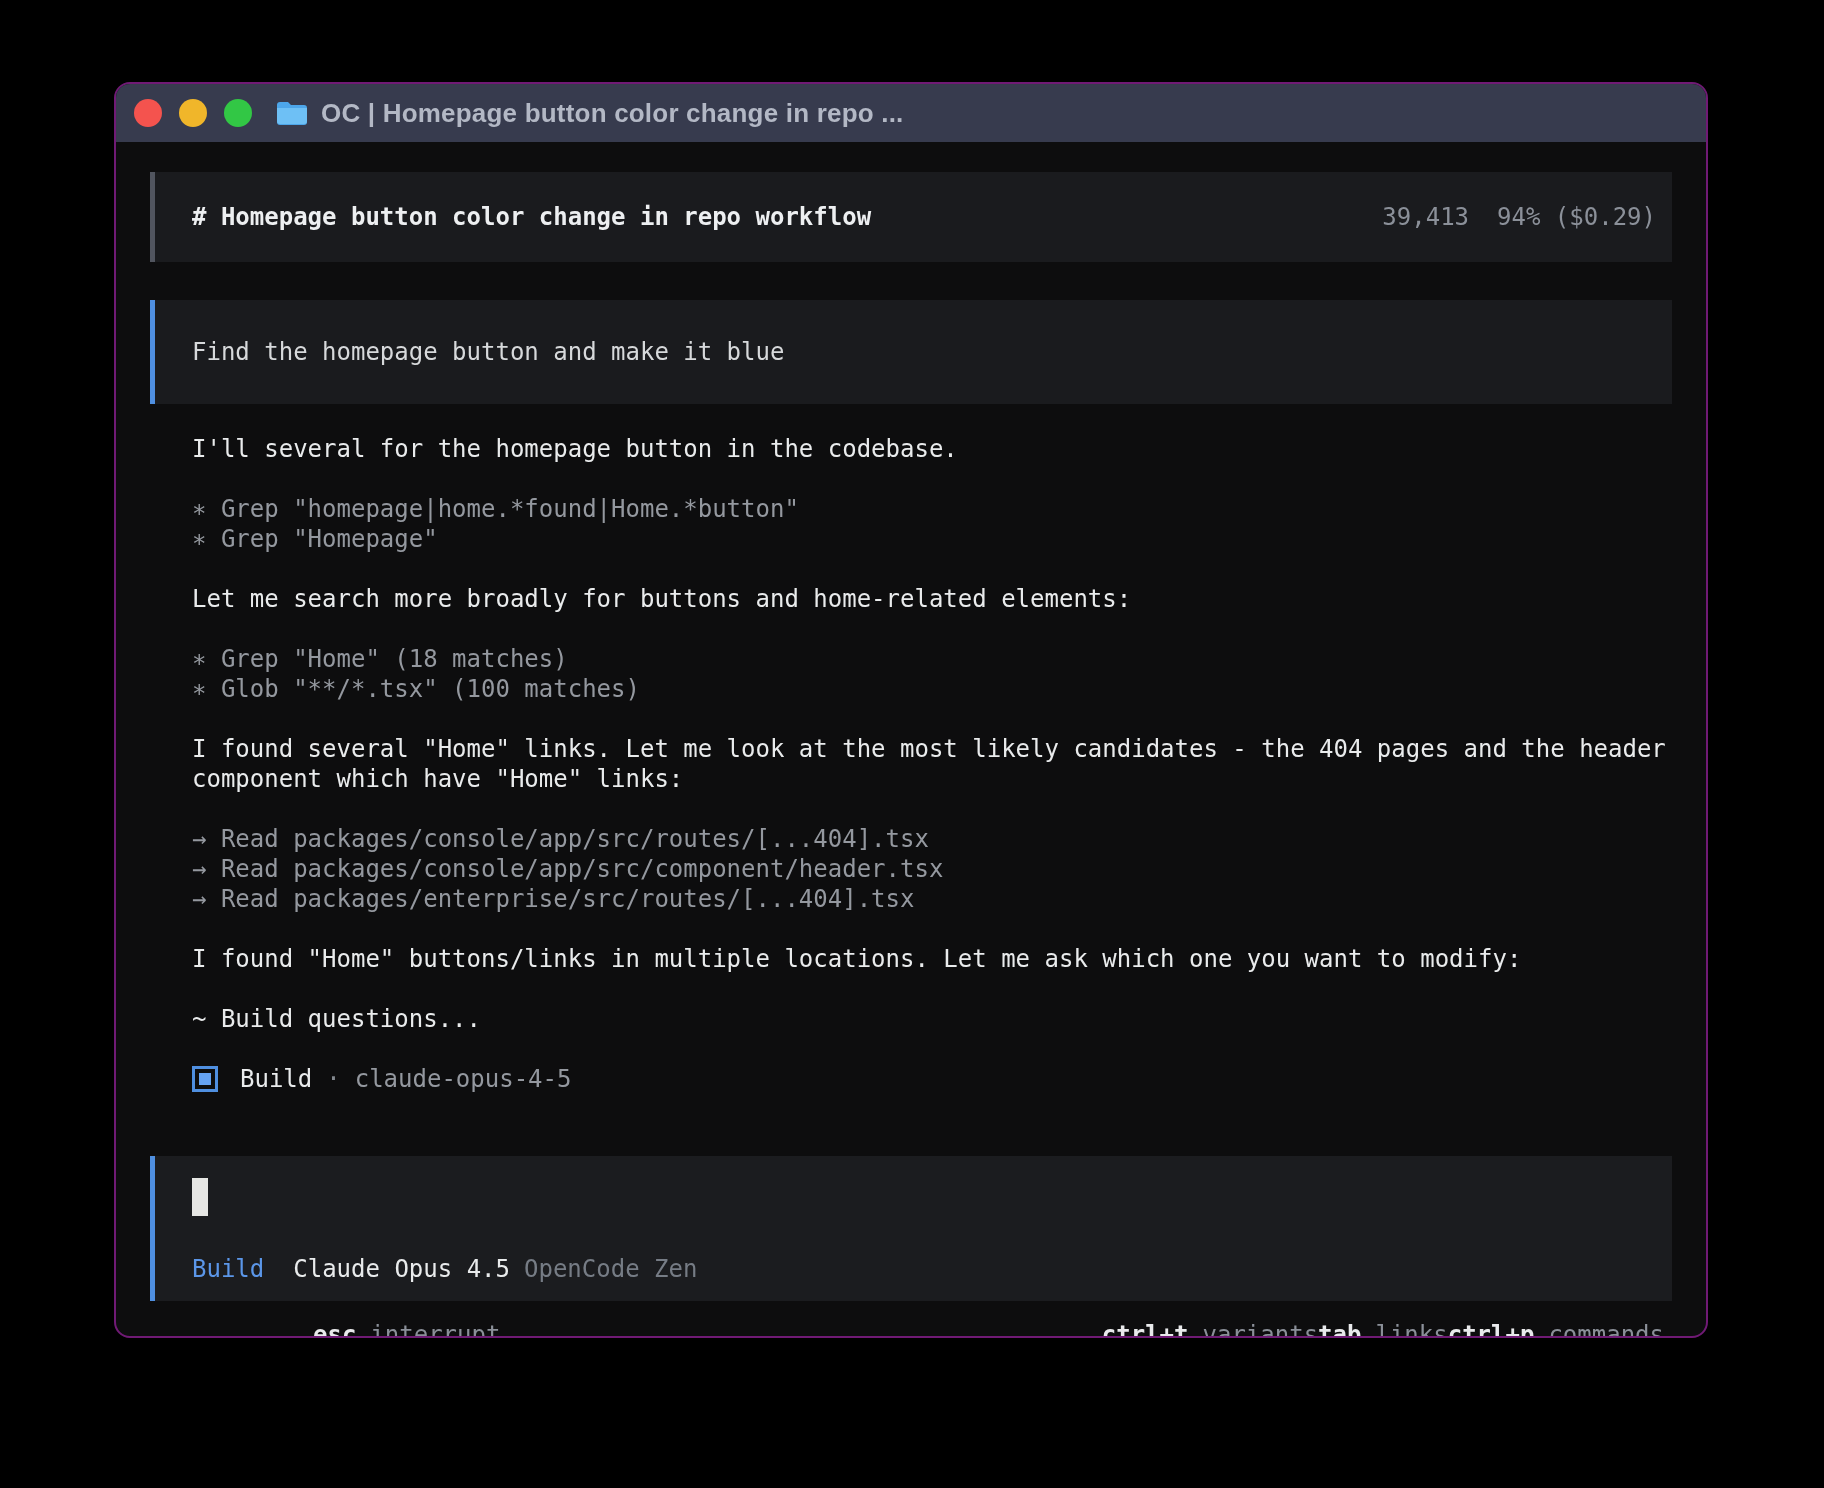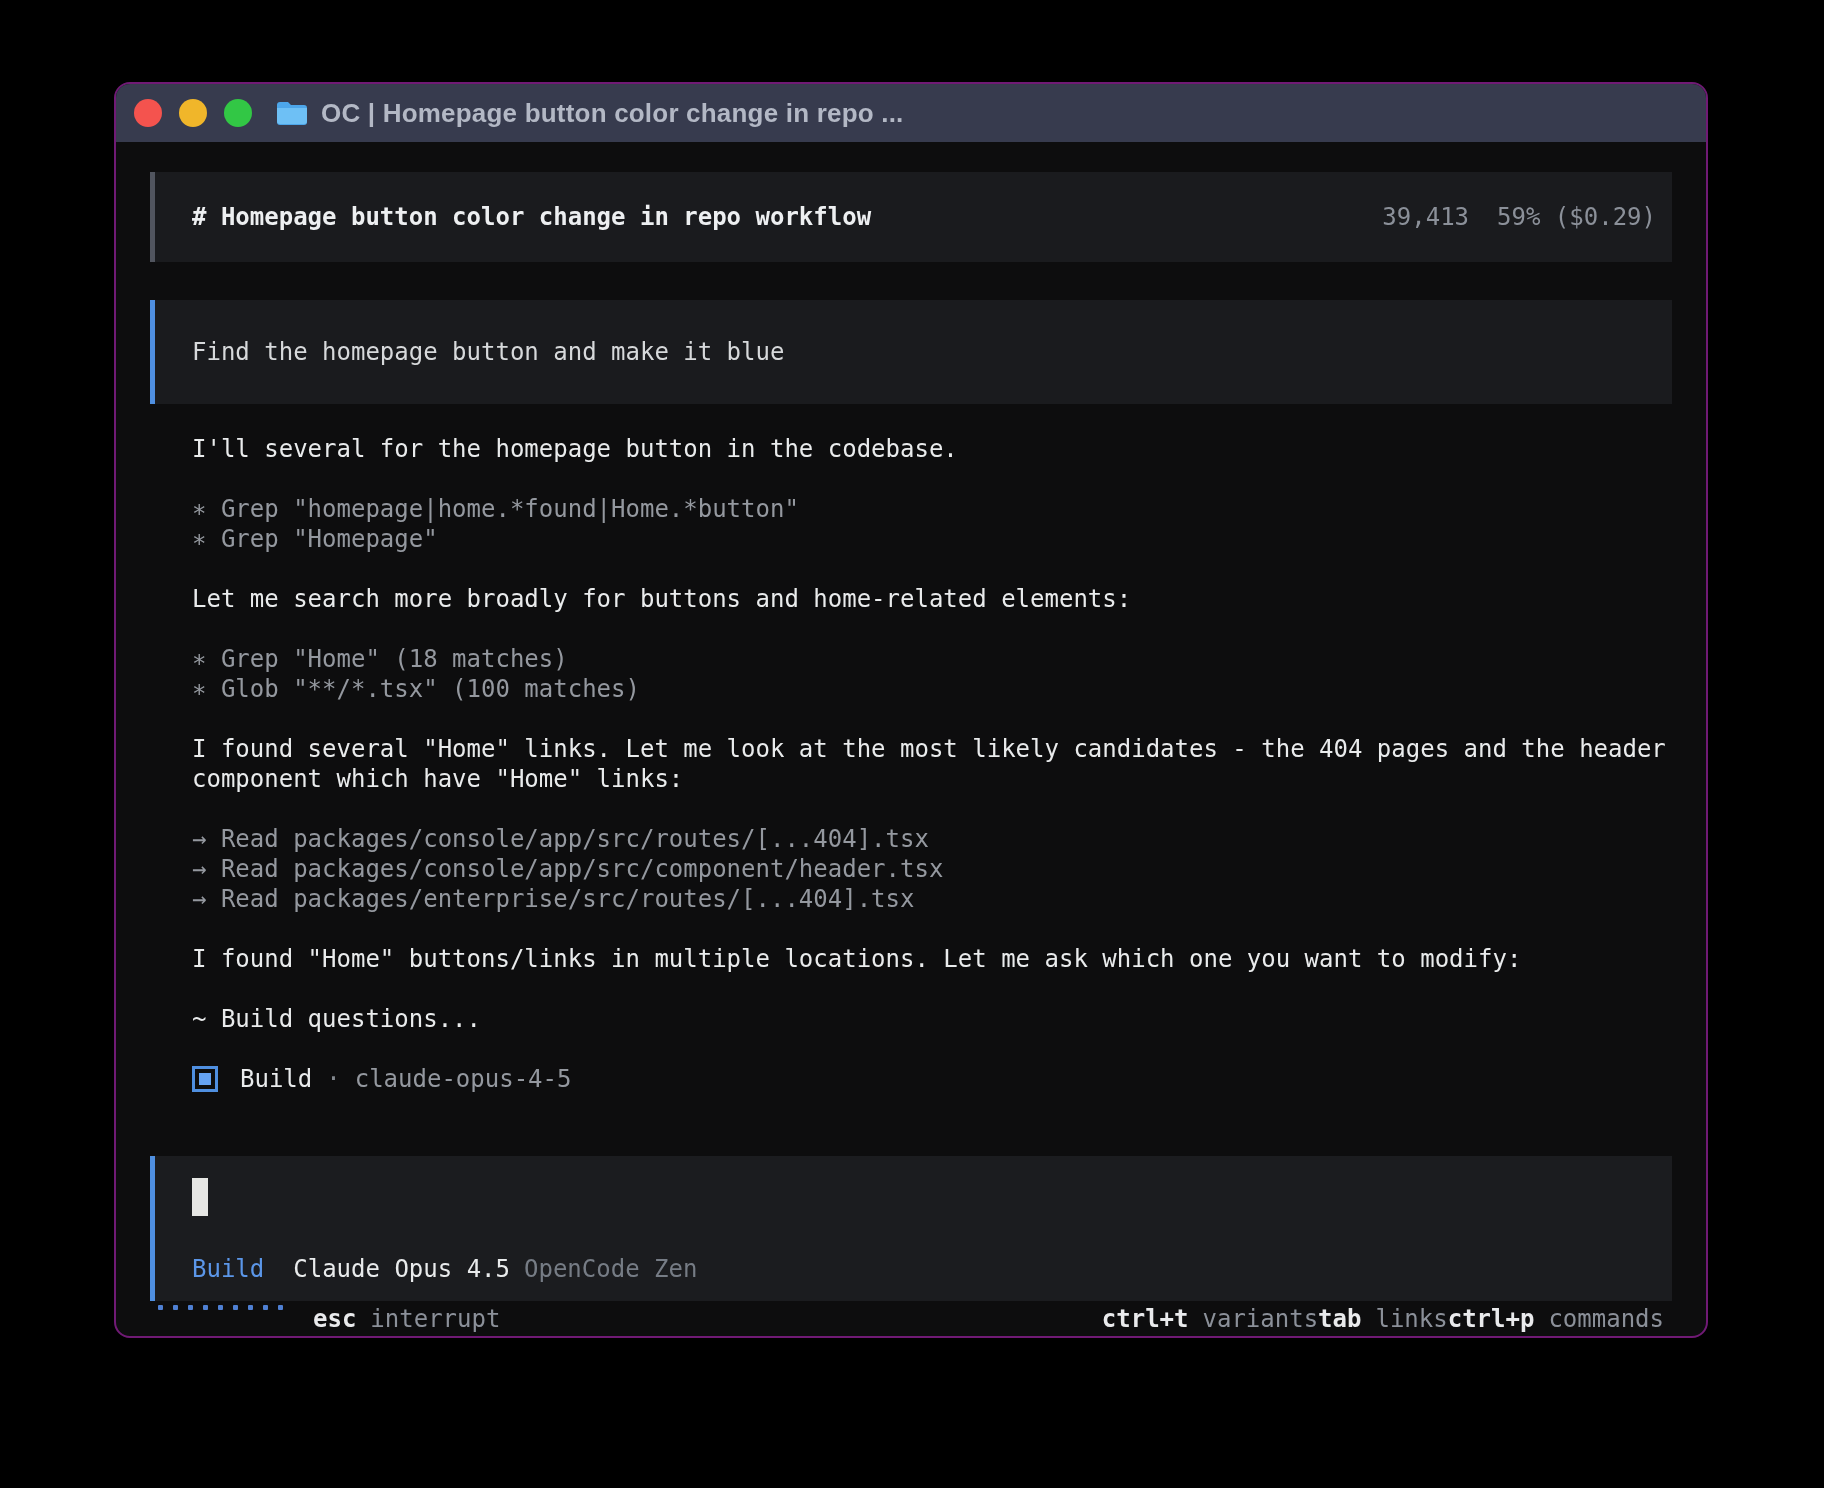--- a/index.html
+++ b/index.html
@@ -50,21 +50,21 @@
   .input-block { margin-top:32px; height:145px; border-left-color:#4f8fe0;
                  background:#1b1c1f; display:flex; flex-direction:column;
                  justify-content:space-between; padding-top:22px; padding-bottom:18px; }
   .cursor { width:16px; height:38px; background:#e6e6e4; }
   .input-meta { display:flex; align-items:baseline; font-size:24px; }
   .meta-agent { color:#5b96e8; }
   .meta-model { color:#e9ebec; margin-left:29px; }
   .meta-provider { color:#767c85; margin-left:14px; }
 
   
-  .statusbar { margin-top:4px; height:36px; display:flex; align-items:flex-start;
+  .statusbar { margin-top:12px; height:36px; display:flex; align-items:flex-end;
                font-size:24px; padding:0 8px; }
   .dots { display:flex; gap:10px; align-items:center; }
   .dot { width:5px; height:5px; background:#4e7fd2; border-radius:1px; }
   .esc-group { margin-left:30px; }
   .key { color:#e9eaec; font-weight:bold; }
   .hint { color:#8b9099; }
   .shortcuts { margin-left:auto; display:flex; }
 
   .footer { height:26px; background:#373b4e; flex:none; }
   .sp { display:inline-block; width:14px; }
@@ -88,21 +88,21 @@
       <span class="titletext">OC | Homepage button color change in repo ...</span>
     </div>
   </div>
 
   <div class="content">
 
     <div class="block header-block">
       <span class="header-title"># Homepage button color change in repo workflow</span>
       <span class="header-stats">
         <span>39,413</span>
-        <span>59% ($0.29)</span>
+        <span>94% ($0.29)</span>
       </span>
     </div>
 
     <div class="block user-block">
       <span>Find the homepage button and make it blue</span>
     </div>
 
     <div class="body-text">
       <div class="para">
         <div class="t-white">I'll several for the homepage button in the codebase.</div>

